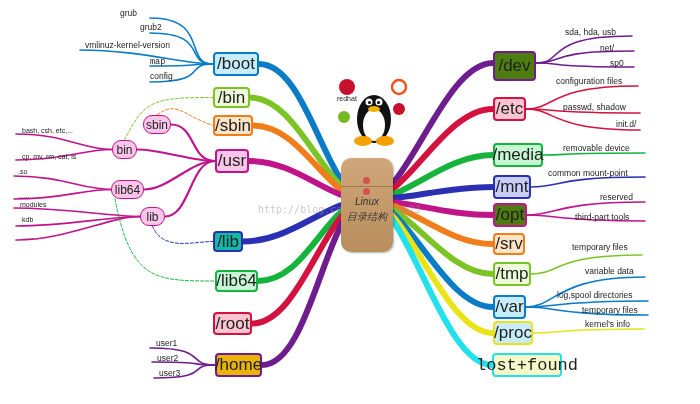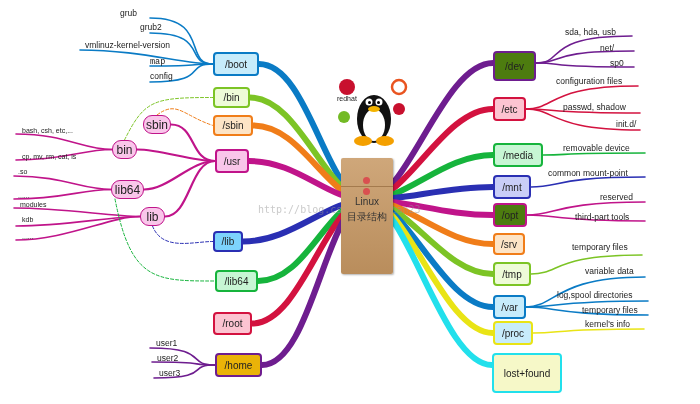--- a/index.html
+++ b/index.html
@@ -1,22 +1,22 @@
 <!DOCTYPE html>
 <html><head>
 <meta charset="utf-8">
 <style>
   html, body { margin: 0; padding: 0; background: #ffffff; }
   body { width: 700px; height: 404px; position: relative; overflow: hidden; font-family: "Liberation Sans", sans-serif; }
   #map { position: absolute; left: 0; top: 0; width: 700px; height: 404px; }
-  .node { position: absolute; box-sizing: border-box; border: 2px solid; border-radius: 4px; font-size: 10px; color: #222; display: flex; align-items: center; justify-content: center; padding: 0 4px; white-space: nowrap; }
+  .node { position: absolute; box-sizing: border-box; border: 2px solid; border-radius: 4px; font-size: 17px; color: #222; display: flex; align-items: center; justify-content: center; padding: 0 4px; white-space: nowrap; }
   .sub { position: absolute; box-sizing: border-box; border: 1.5px solid; border-radius: 9px; font-size: 12px; color: #222; display: flex; align-items: center; justify-content: center; white-space: nowrap; }
   .leaf { position: absolute; font-size: 8.5px; color: #222; white-space: nowrap; line-height: 10px; }
   .leaf.s { font-size: 7px; }
-  #center { position: absolute; left: 341px; top: 158px; width: 52px; height: 116px; background: linear-gradient(#cfa77a, #b98d5c); border-radius: 2px; box-shadow: 1px 1px 2px rgba(0,0,0,0.3); text-align: center; }
+  #center { position: absolute; left: 341px; top: 158px; width: 52px; height: 94px; background: linear-gradient(#cfa77a, #b98d5c); border-radius: 10px; box-shadow: 1px 1px 2px rgba(0,0,0,0.3); text-align: center; font-style: italic; }
   #center .flap { position: absolute; left: 0; top: 0; width: 52px; height: 28px; border-bottom: 1px solid #a47a4d; }
   #center .btn1, #center .btn2 { position: absolute; left: 22px; width: 7px; height: 7px; border-radius: 50%; background: #d95050; }
   #center .btn1 { top: 19px; } #center .btn2 { top: 30px; }
   #center .t1 { position: absolute; top: 38px; width: 100%; font-size: 10px; color: #333; }
   #center .t2 { position: absolute; top: 52px; width: 100%; font-size: 10px; color: #333; font-family: "DejaVu Sans", sans-serif; }
   #watermark { position: absolute; left: 258px; top: 204px; font-family: "DejaVu Sans Mono", monospace; font-size: 10px; color: rgba(150,150,150,0.5); white-space: nowrap; }
   #penguin { position: absolute; left: 335px; top: 75px; width: 78px; height: 72px; }
 </style>
 </head>
 <body>
@@ -137,21 +137,21 @@
       <span>lib64</span>
     </div>
     <div class="leaf s" style="left: 18px; top: 167px;">.so</div>
     <div class="leaf s" style="left: 18px; top: 191px;">......</div>
     <div class="sub" style="left: 140px; top: 207px; width: 25px; height: 19px; border-color: rgb(192, 20, 138); background: rgb(249, 198, 234);">
       <span>lib</span>
     </div>
     <div class="leaf s" style="left: 20px; top: 200px;">modules</div>
     <div class="leaf s" style="left: 22px; top: 215px;">kdb</div>
     <div class="leaf s" style="left: 22px; top: 232px;">......</div>
-    <div class="node" style="left: 213px; top: 231px; width: 30px; height: 21px; border-color: rgb(42, 47, 179); background: #7dd3fc;">
+    <div class="node" style="left: 213px; top: 231px; width: 30px; height: 21px; border-color: rgb(42, 47, 179); background: #14b8a6;">
       <span>/lib</span>
     </div>
     <div class="node" style="left: 215px; top: 270px; width: 43px; height: 22px; border-color: rgb(22, 180, 60); background: rgb(199, 246, 212);">
       <span>/lib64</span>
     </div>
     <div class="node" style="left: 213px; top: 312px; width: 39px; height: 23px; border-color: rgb(211, 18, 63); background: rgb(252, 196, 209);">
       <span>/root</span>
     </div>
     <div class="node" style="left: 215px; top: 353px; width: 47px; height: 24px; border-color: rgb(110, 29, 143); background: #eab308;">
       <span>/home</span>
@@ -194,16 +194,16 @@
     <div class="node" style="left: 493px; top: 295px; width: 33px; height: 24px; border-color: rgb(10, 123, 197); background: rgb(199, 236, 251);">
       <span>/var</span>
     </div>
     <div class="leaf" style="left: 585px; top: 266px;">variable data</div>
     <div class="leaf" style="left: 557px; top: 290px;">log,spool directories</div>
     <div class="leaf" style="left: 582px; top: 305px;">temporary files</div>
     <div class="node" style="left: 493px; top: 321px; width: 40px; height: 24px; border-color: rgb(233, 228, 21); background: rgb(199, 236, 251);">
       <span>/proc</span>
     </div>
     <div class="leaf" style="left: 585px; top: 319px;">kernel's info</div>
-    <div class="node" style="left: 492px; top: 353px; width: 70px; height: 40px; border-color: rgb(34, 224, 236); background: rgb(246, 248, 200);">
+    <div class="node" style="left: 492px; top: 353px; width: 70px; height: 24px; border-color: rgb(34, 224, 236); background: rgb(246, 248, 200); font-family: Liberation Mono, monospace;">
       <span>lost+found</span>
     </div>
   </div>
 
 </body></html>

